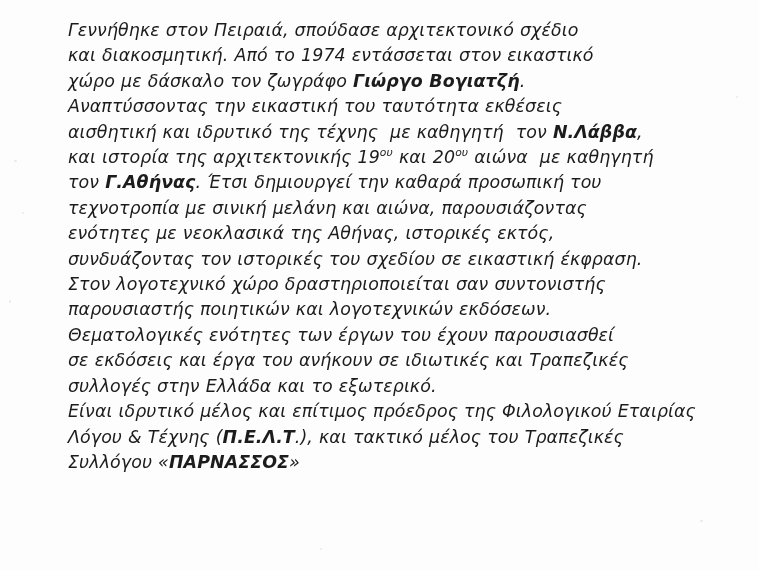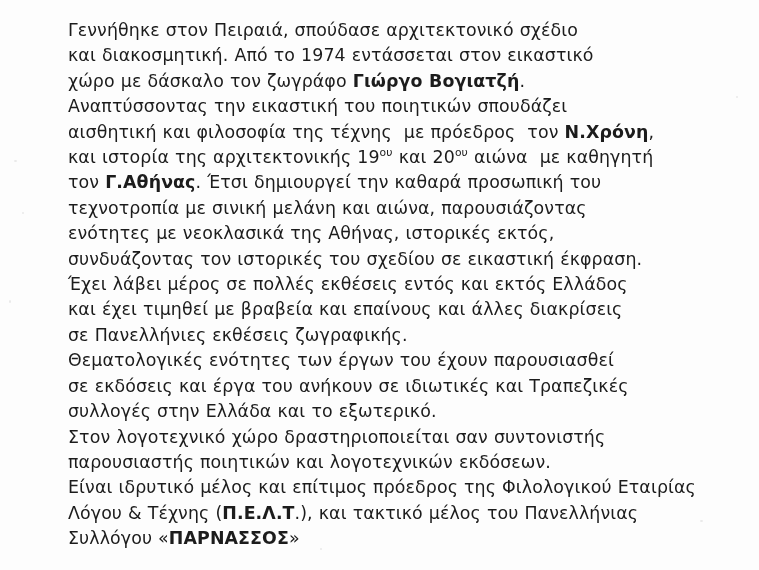--- a/index.html
+++ b/index.html
@@ -29,20 +29,21 @@
   .bio-text {
     position: absolute;
     left: 68px;
     top: 18px;
     width: 672px;
     font-size: 17.4px;
     line-height: 25.4px;
     color: #1c1c1c;
     letter-spacing: 0.1px;
     word-spacing: 0.4px;
+    font-style: italic;
   }
   .bio-text p {
     margin: 0;
     padding: 0;
     white-space: pre-wrap;
   }
   .b {
     font-weight: bold;
   }
   sup {
@@ -62,37 +63,34 @@
   <div class="speckle" style="left:736px; top:96px; width:2px; height:2px;"></div>
   <div class="speckle" style="left:700px; top:520px; width:3px; height:2px;"></div>
   <div class="speckle" style="left:320px; top:548px; width:2px; height:2px;"></div>
 
   <div class="bio-text">
 
     <p><span>Γεννήθηκε στον Πειραιά, σπούδασε αρχιτεκτονικό σχέδιο</span>
 <span>και διακοσμητική. Από το 1974 εντάσσεται στον εικαστικό</span>
 <span>χώρο με δάσκαλο τον ζωγράφο </span><span class="b">Γιώργο Βογιατζή</span><span>.</span></p>
 
-    <p><span>Αναπτύσσοντας την εικαστική του ποιητικών σπουδάζει</span>
-<span>αισθητική και φιλοσοφία της τέχνης  με πρόεδρος  τον </span><span class="b">Ν.Χρόνη</span><span>,</span>
+    <p><span>Αναπτύσσοντας την εικαστική του ταυτότητα εκθέσεις</span>
+<span>αισθητική και ιδρυτικό της τέχνης  με καθηγητή  τον </span><span class="b">Ν.Λάββα</span><span>,</span>
 <span>και ιστορία της αρχιτεκτονικής 19</span><sup>ου</sup><span> και 20</span><sup>ου</sup><span> αιώνα  με καθηγητή</span>
 <span>τον </span><span class="b">Γ.Αθήνας</span><span>. Έτσι δημιουργεί την καθαρά προσωπική του</span>
 <span>τεχνοτροπία με σινική μελάνη και αιώνα, παρουσιάζοντας</span>
 <span>ενότητες με νεοκλασικά της Αθήνας, ιστορικές εκτός,</span>
 <span>συνδυάζοντας τον ιστορικές του σχεδίου σε εικαστική έκφραση.</span></p>
 
-    <p><span>Έχει λάβει μέρος σε πολλές εκθέσεις εντός και εκτός Ελλάδος</span>
-<span>και έχει τιμηθεί με βραβεία και επαίνους και άλλες διακρίσεις</span>
-<span>σε Πανελλήνιες εκθέσεις ζωγραφικής.</span></p>
+
+    <p><span>Στον λογοτεχνικό χώρο δραστηριοποιείται σαν συντονιστής</span>
+<span>παρουσιαστής ποιητικών και λογοτεχνικών εκδόσεων.</span></p>
 
     <p><span>Θεματολογικές ενότητες των έργων του έχουν παρουσιασθεί</span>
 <span>σε εκδόσεις και έργα του ανήκουν σε ιδιωτικές και Τραπεζικές</span>
 <span>συλλογές στην Ελλάδα και το εξωτερικό.</span></p>
 
-    <p><span>Στον λογοτεχνικό χώρο δραστηριοποιείται σαν συντονιστής</span>
-<span>παρουσιαστής ποιητικών και λογοτεχνικών εκδόσεων.</span></p>
-
     <p><span>Είναι ιδρυτικό μέλος και επίτιμος πρόεδρος της Φιλολογικού Εταιρίας</span>
-<span>Λόγου &amp; Τέχνης (</span><span class="b">Π.Ε.Λ.Τ</span><span>.), και τακτικό μέλος του Πανελλήνιας</span>
+<span>Λόγου &amp; Τέχνης (</span><span class="b">Π.Ε.Λ.Τ</span><span>.), και τακτικό μέλος του Τραπεζικές</span>
 <span>Συλλόγου «</span><span class="b">ΠΑΡΝΑΣΣΟΣ</span><span>»</span></p>
 
   </div>
 </div>
 
 </body></html>

